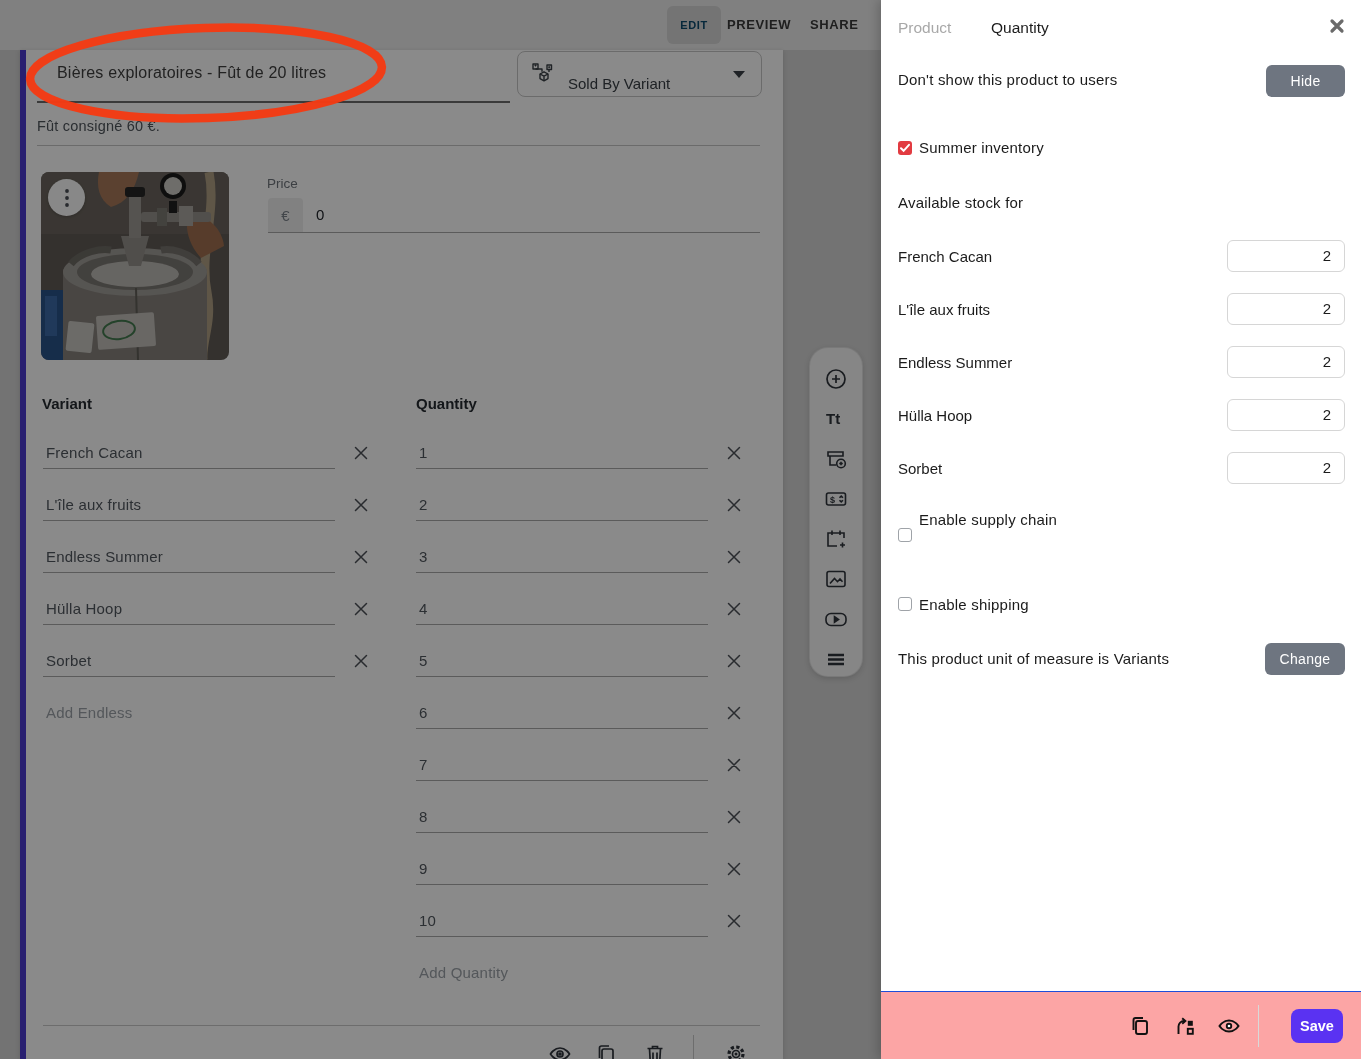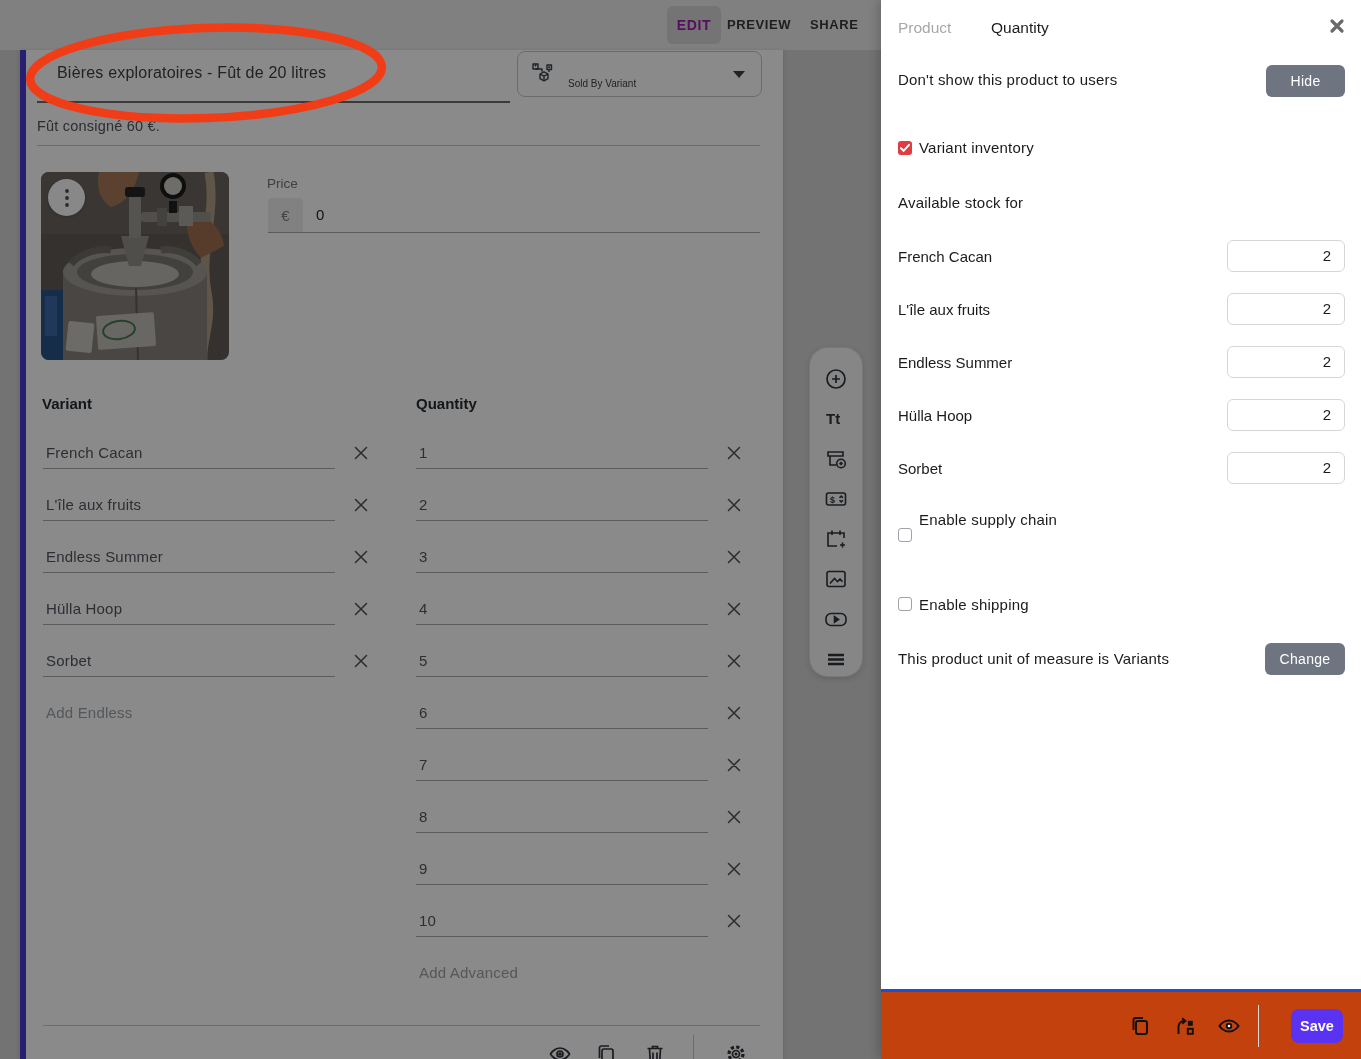--- a/index.html
+++ b/index.html
@@ -3,32 +3,32 @@
 <meta charset="utf-8">
 <style>
   html,body{margin:0;padding:0;background:#9a9a9a;}
   .screen{position:relative;width:1361px;height:1059px;overflow:hidden;background:#d4d4d4;
           font-family:"Liberation Sans","DejaVu Sans",sans-serif;color:#3f454c;}
   
   .canvas{position:absolute;left:0;top:0;width:881px;height:1059px;}
   .topbar{position:absolute;left:0;top:0;width:881px;height:50px;background:#ededed;}
   .edit-chip{position:absolute;left:667px;top:6px;width:54px;height:38px;background:#d6d6d6;border-radius:6px;
              display:flex;align-items:center;justify-content:center;}
-  .tb-label{font-size:14px;font-weight:700;color:#a21caf;letter-spacing:.6px;}
+  .tb-label{font-size:11px;font-weight:700;color:#0c4a6e;letter-spacing:.6px;}
   .tb-btn{position:absolute;top:0;height:50px;line-height:50px;font-size:13px;font-weight:700;color:#3a3a3a;letter-spacing:.6px;}
   .page-card{position:absolute;left:20px;top:50px;width:763px;height:1009px;background:#ffffff;box-shadow:0 1px 5px rgba(0,0,0,.15);}
   .accent-bar{position:absolute;left:0;top:0;width:6px;height:100%;background:#4a3ad0;}
   .title{position:absolute;left:37px;top:8px;width:450px;height:30px;line-height:30px;font-size:16px;color:#404040;letter-spacing:.2px;white-space:nowrap;overflow:hidden;}
   .title-line{position:absolute;left:17px;top:51px;width:473px;border-top:2px solid #6b6b6b;}
   .descr{position:absolute;left:17px;top:68px;font-size:14.5px;color:#4f555c;letter-spacing:.2px;}
   .descr-line{position:absolute;left:17px;top:95px;width:723px;border-top:1px solid #c6c6c6;}
   .soldby{position:absolute;left:497px;top:1px;width:245px;height:46px;border:1px solid #c6c6c6;border-radius:8px;
           display:flex;align-items:center;box-sizing:border-box;background:#fff;}
   .soldby .ic{margin-left:12px;width:26px;height:26px;}
-  .soldby .lbl{margin-left:12px;font-size:10px;color:#3a4046;margin-top:19px;}
+  .soldby .lbl{margin-left:12px;font-size:15px;color:#3a4046;margin-top:19px;}
   .soldby .caret{margin-left:auto;margin-right:16px;}
   .price-label{position:absolute;left:247px;top:126px;font-size:13.5px;color:#6f757c;}
   .euro-box{position:absolute;left:248px;top:148px;width:35px;height:34px;background:#efefef;border-radius:4px 4px 0 0;
             display:flex;align-items:center;justify-content:center;font-size:15px;color:#7a818a;}
   .price-val{position:absolute;left:296px;top:148px;height:34px;line-height:34px;font-size:15px;color:#23272d;}
   .price-line{position:absolute;left:248px;top:182px;width:492px;border-top:1px solid #a9a9a9;}
   .thumb{position:absolute;left:21px;top:122px;width:188px;height:188px;border-radius:8px;overflow:hidden;}
   .kebab{position:absolute;left:28px;top:129px;width:37px;height:37px;border-radius:50%;background:#fbfbfb;
          display:flex;align-items:center;justify-content:center;box-shadow:0 1px 3px rgba(0,0,0,.2);}
   .col-header{position:absolute;top:345px;font-size:15px;font-weight:700;color:#262b31;}
@@ -57,21 +57,21 @@
   .gray-btn{position:absolute;height:32px;background:#6e7580;border-radius:6px;color:#ffffff;font-size:14px;
             display:flex;align-items:center;justify-content:center;cursor:pointer;letter-spacing:.3px;}
   .cb{position:absolute;width:14px;height:14px;border-radius:3px;box-sizing:border-box;}
   .cb.checked{background:#e23b41;}
   .cb.unchecked{background:#fff;border:1.6px solid #9fa3a8;}
   .stock-rows{position:absolute;left:17px;top:240px;width:447px;height:280px;}
   .srow{position:absolute;left:0;width:447px;height:34px;}
   .srow .sname{position:absolute;left:0;top:0;height:34px;line-height:34px;font-size:15px;color:#1b1b1b;}
   .srow .sval{position:absolute;right:0;top:0;width:118px;height:32px;border:1px solid #d6d6d6;border-radius:6px;
               box-sizing:border-box;line-height:30px;text-align:right;padding-right:13px;font-size:15px;color:#1b1b1b;background:#fff;}
-  .drawer-footer{position:absolute;left:0;bottom:0;width:480px;height:67px;border-top:3px solid #1d4ed8;background:#c2410c;}
+  .drawer-footer{position:absolute;left:0;bottom:0;width:480px;height:67px;border-top:1px solid #1d4ed8;background:#fca5a5;}
   .df-ic{position:absolute;top:22px;width:24px;height:24px;cursor:pointer;}
   .df-div{position:absolute;left:377px;top:13px;height:42px;border-left:1px solid #d9d9d9;}
   .save-btn{position:absolute;left:410px;top:17px;width:52px;height:34px;background:#5a32f2;border-radius:8px;
             color:#fff;font-size:14.5px;font-weight:600;display:flex;align-items:center;justify-content:center;cursor:pointer;}
   .annotation{position:absolute;left:0;top:0;z-index:20;pointer-events:none;}
 </style>
 </head>
 <body>
 
 <div class="screen">
@@ -268,21 +268,21 @@
               </svg></span>
           </div>
           <div class="lrow" style="top: 468px;">
             <span class="ltxt">10</span>
             <div class="uline"></div>
             <span class="xic"><svg viewBox="0 0 16 16" width="16" height="16">
                 <path d="M2.5 2.5l11 11M13.5 2.5l-11 11" stroke="#4c5157" stroke-width="1.5" stroke-linecap="round" fill="none"></path>
               </svg></span>
           </div>
           <div class="lrow ph" style="top: 520px;">
-            <span class="ltxt">Add Advanced</span>
+            <span class="ltxt">Add Quantity</span>
           </div>
         </div>
 
       <div class="card-divider"></div>
 
       <div class="foot-ic" style="left:528px;">
         <svg viewBox="0 0 24 24" width="24" height="24" fill="none" stroke="#2f343b" stroke-width="1.7">
           <path d="M2.5 12s3.6-6 9.5-6 9.5 6 9.5 6-3.6 6-9.5 6-9.5-6-9.5-6z"></path>
             <circle cx="12" cy="12" r="3"></circle>
             <circle cx="12" cy="12" r="1" fill="#2f343b"></circle>
@@ -375,21 +375,21 @@
     </div>
 
     <div class="d-label" style="left:17px;top:71px;">Don't show this product to users</div>
     <div class="gray-btn" style="left:385px;top:65px;width:79px;">Hide</div>
 
     <div class="cb checked" style="left:17px;top:141px;">
       <svg viewBox="0 0 14 14" width="14" height="14">
           <path d="M3 7.2l2.6 2.6 5.4-6" stroke="#fff" stroke-width="2" fill="none" stroke-linecap="round"></path>
         </svg>
     </div>
-    <div class="d-label" style="left:38px;top:139px;">Variant inventory</div>
+    <div class="d-label" style="left:38px;top:139px;">Summer inventory</div>
 
     <div class="d-label" style="left:17px;top:194px;">Available stock for</div>
 
     <div class="stock-rows" id="stock-rows">
         <div class="srow" style="top: 0px;">
           <span class="sname">French Cacan</span>
           <div class="sval">2</div>
         </div>
         <div class="srow" style="top: 53px;">
           <span class="sname">L'île aux fruits</span>

